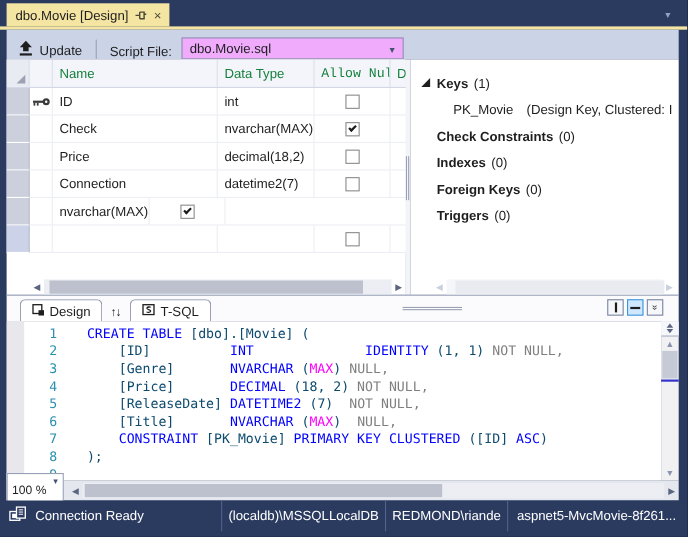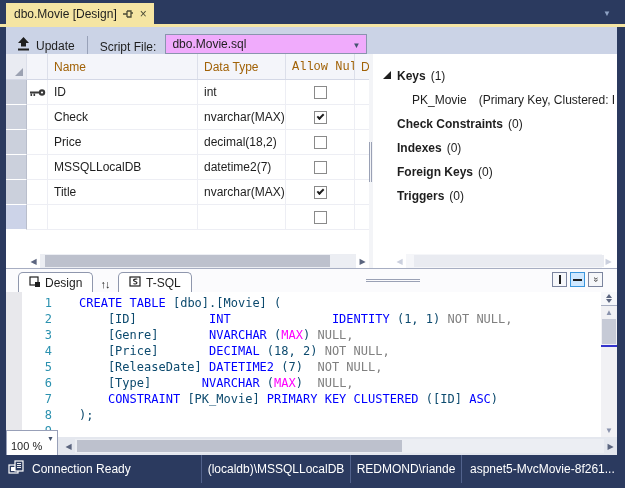--- a/index.html
+++ b/index.html
@@ -23,21 +23,21 @@
   .tb-sep{width:1px;height:18px;background:#98A1B8;margin-left:12px;}
   .tb-label{margin-left:12px;}
   .combo{position:relative;margin-left:9px;width:202px;height:20px;background:#f0abfc;
     border:1px solid #8A94AE;display:flex;align-items:center;padding-left:6px;}
   .combo .chev{position:absolute;right:6px;top:6px;font-size:8px;color:#43536F;}
 
   
   .grid-pane{position:absolute;left:6px;top:54px;width:363px;height:214px;background:#fff;overflow:hidden;}
   .grid-header{display:flex;height:26px;background:#F4F5FA;border-bottom:1px solid #D4D8E6;}
   .gh{border-right:1px solid #DCDFEA;display:flex;align-items:center;padding-left:6px;
-    color:#a16207;overflow:hidden;white-space:nowrap;}
+    color:#15803d;overflow:hidden;white-space:nowrap;}
   .gh.corner{width:21px;background:#E9EBF2;position:relative;padding:0;}
   .gh.corner .tri{position:absolute;right:3px;bottom:3px;width:0;height:0;
     border-left:8px solid transparent;border-bottom:8px solid #9CA2B2;}
   .gh.iconh{width:21px;}
   .grid-row{display:flex;height:25px;background:#fff;}
   .gc{border-right:1px solid #EDEEF4;border-bottom:1px solid #EDEEF4;display:flex;align-items:center;
     padding-left:6px;overflow:hidden;white-space:nowrap;}
   .gc.margin{width:21px;background:#CBD0DC;border-right:1px solid #B9BECC;border-bottom:1px solid #fff;padding:0;}
   .grid-row.newrow .gc.margin{background:#CCD3E8;}
   .gc.iconc{width:21px;padding-left:3px;}
@@ -219,31 +219,30 @@
           <div class="gc namec">Price</div>
           <div class="gc typec">decimal(18,2)</div>
           <div class="gc nullc">
             <span class="cb"></span>
           </div>
           <div class="gc dc"></div>
         </div>
         <div class="grid-row">
           <div class="gc margin"></div>
           <div class="gc iconc"></div>
-          <div class="gc namec">MSSQLLocalDB</div>
+          <div class="gc namec">Connection</div>
           <div class="gc typec">datetime2(7)</div>
           <div class="gc nullc">
             <span class="cb"></span>
           </div>
           <div class="gc dc"></div>
         </div>
         <div class="grid-row">
           <div class="gc margin"></div>
           <div class="gc iconc"></div>
-          <div class="gc namec">Title</div>
           <div class="gc typec">nvarchar(MAX)</div>
           <div class="gc nullc">
             <span class="cb">
               <i class="tick"></i>
             </span>
           </div>
           <div class="gc dc"></div>
         </div>
         <div class="grid-row newrow">
           <div class="gc margin"></div>
@@ -271,21 +270,21 @@
 
   <div class="ctx-pane">
     <div class="tree">
         <div class="tree-item root has-twisty">
           <span class="twisty"></span>
           <span class="lbl b">Keys</span>
           <span class="sfx">(1)</span>
         </div>
         <div class="tree-item child">
           <span class="lbl">PK_Movie</span>
-          <span class="sfx">(Primary Key, Clustered: I</span>
+          <span class="sfx">(Design Key, Clustered: I</span>
         </div>
         <div class="tree-item root">
           <span class="lbl b">Check Constraints</span>
           <span class="sfx">(0)</span>
         </div>
         <div class="tree-item root">
           <span class="lbl b">Indexes</span>
           <span class="sfx">(0)</span>
         </div>
         <div class="tree-item root">
@@ -341,21 +340,21 @@
   </div>
 
   <div class="editor">
     <div class="glyph-margin"></div>
     <div class="code-lines">
         <div class="code-line"><span class="ln">1</span><span class="toks"><span class="tk-kw">CREATE TABLE</span><span class="tk-pl"> [dbo].[Movie] (</span></span></div>
         <div class="code-line"><span class="ln">2</span><span class="toks"><span class="tk-pl">    [ID]          </span><span class="tk-kw">INT</span><span class="tk-pl">              </span><span class="tk-kw">IDENTITY</span><span class="tk-pl"> (1, 1) </span><span class="tk-gr">NOT NULL,</span></span></div>
         <div class="code-line"><span class="ln">3</span><span class="toks"><span class="tk-pl">    [Genre]       </span><span class="tk-kw">NVARCHAR</span><span class="tk-pl"> (</span><span class="tk-mg">MAX</span><span class="tk-pl">) </span><span class="tk-gr">NULL,</span></span></div>
         <div class="code-line"><span class="ln">4</span><span class="toks"><span class="tk-pl">    [Price]       </span><span class="tk-kw">DECIMAL</span><span class="tk-pl"> (18, 2) </span><span class="tk-gr">NOT NULL,</span></span></div>
         <div class="code-line"><span class="ln">5</span><span class="toks"><span class="tk-pl">    [ReleaseDate] </span><span class="tk-kw">DATETIME2</span><span class="tk-pl"> (7)  </span><span class="tk-gr">NOT NULL,</span></span></div>
-        <div class="code-line"><span class="ln">6</span><span class="toks"><span class="tk-pl">    [Type]       </span><span class="tk-kw">NVARCHAR</span><span class="tk-pl"> (</span><span class="tk-mg">MAX</span><span class="tk-pl">)  </span><span class="tk-gr">NULL,</span></span></div>
+        <div class="code-line"><span class="ln">6</span><span class="toks"><span class="tk-pl">    [Title]       </span><span class="tk-kw">NVARCHAR</span><span class="tk-pl"> (</span><span class="tk-mg">MAX</span><span class="tk-pl">)  </span><span class="tk-gr">NULL,</span></span></div>
         <div class="code-line"><span class="ln">7</span><span class="toks"><span class="tk-pl">    </span><span class="tk-kw">CONSTRAINT</span><span class="tk-pl"> [PK_Movie] </span><span class="tk-kw">PRIMARY KEY CLUSTERED</span><span class="tk-pl"> ([ID] </span><span class="tk-kw">ASC</span><span class="tk-pl">)</span></span></div>
         <div class="code-line"><span class="ln">8</span><span class="toks"><span class="tk-pl">);</span></span></div>
         <div class="code-line"><span class="ln">9</span><span class="toks"></span></div>
       </div>
   </div>
   <div class="vscroll">
     <div class="vs-split">
         <span class="t-up"></span>
         <span class="t-dn"></span>
       </div>

